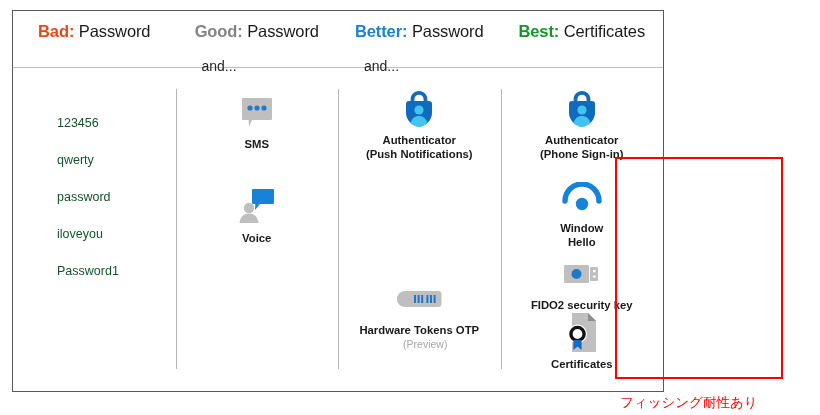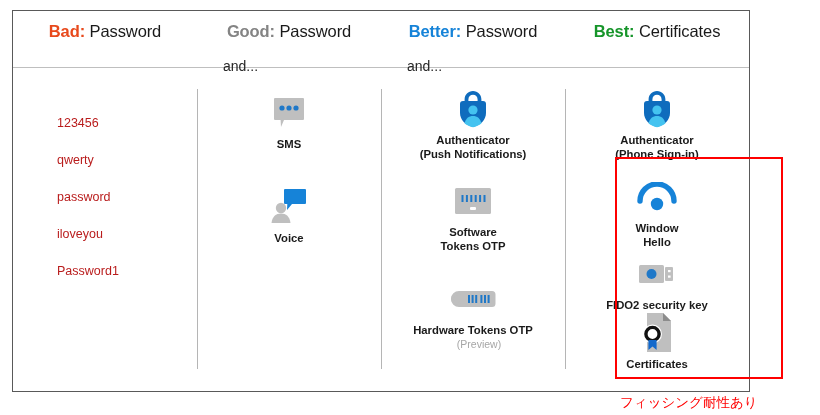--- a/index.html
+++ b/index.html
@@ -12,21 +12,21 @@
     height: 415px;
     font-family: "Liberation Sans", sans-serif;
     position: relative;
     overflow: hidden;
   }
 
   #frame {
     position: absolute;
     left: 12px;
     top: 10px;
-    width: 738px;
+    width: 652px;
     height: 382px;
     border: 1px solid #595959;
     box-sizing: border-box;
     background: #ffffff;
   }
 
   
   #header {
     position: absolute;
     left: 0;
@@ -89,21 +89,21 @@
   }
 
   
   .pwlist {
     position: absolute;
     left: 44px;
     top: 48px;
   }
   .pwitem {
     font-size: 12.5px;
-    color: #b91c1c;
+    color: #14532d;
     margin-bottom: 23px;
     white-space: nowrap;
   }
 
   
   .method {
     position: absolute;
     left: 0;
     right: 0;
     text-align: center;
@@ -227,36 +227,20 @@
             <path d="M18 2 C13.2 2 9.6 5.6 9.6 10.4 V14 H13.4 V10.4 C13.4 7.7 15.4 5.8 18 5.8 C20.6 5.8 22.6 7.7 22.6 10.4 V14 H26.4 V10.4 C26.4 5.6 22.8 2 18 2 Z" fill="#0F6CBD"></path>
             <path d="M8 12 H28 A3 3 0 0 1 31 15 V24 C31 31 25.5 36 18 38 C10.5 36 5 31 5 24 V15 A3 3 0 0 1 8 12 Z" fill="#0F6CBD"></path>
             <circle cx="18" cy="21" r="4.6" fill="#44C3F0"></circle>
             <path d="M9.6 34.5 C10.6 29.4 13.8 27 18 27 C22.2 27 25.4 29.4 26.4 34.5 C24 36.4 21.1 37.6 18 38.2 C14.9 37.6 12 36.4 9.6 34.5 Z" fill="#44C3F0"></path>
           </svg>
         </div>
         <div class="m-label">Authenticator
 (Push Notifications)</div>
       </div>
 
-      <div class="method" style="top:112px">
-        <div class="m-icon">
-          <svg width="48" height="34" viewBox="0 0 48 34">
-            <rect x="6" y="4" width="36" height="26" rx="1.5" fill="#BFBFBF"></rect>
-            <rect x="12.5" y="11" width="2" height="7" fill="#1F78C8"></rect>
-            <rect x="16.9" y="11" width="2" height="7" fill="#1F78C8"></rect>
-            <rect x="21.3" y="11" width="2" height="7" fill="#1F78C8"></rect>
-            <rect x="25.7" y="11" width="2" height="7" fill="#1F78C8"></rect>
-            <rect x="30.1" y="11" width="2" height="7" fill="#1F78C8"></rect>
-            <rect x="34.5" y="11" width="2" height="7" fill="#1F78C8"></rect>
-            <rect x="21" y="23" width="6" height="3" rx="1" fill="#ffffff"></rect>
-          </svg>
-        </div>
-        <div class="m-label">Software
-Tokens OTP</div>
-      </div>
 
       <div class="method" style="top:210px">
         <div class="m-icon">
           <svg width="58" height="30" viewBox="0 0 58 30">
             <path d="M15 7 H48 A3.5 3.5 0 0 1 51.5 10.5 V19.5 A3.5 3.5 0 0 1 48 23 H15 A8 8 0 0 1 15 7 Z" fill="#BFBFBF"></path>
             <circle cx="13" cy="15" r="4.6" fill="none" stroke="#BFBFBF" stroke-width="2.6"></circle>
             <rect x="24" y="11" width="2" height="8" fill="#1F78C8"></rect>
             <rect x="27.6" y="11" width="2" height="8" fill="#1F78C8"></rect>
             <rect x="31.2" y="11" width="2" height="8" fill="#1F78C8"></rect>
             <rect x="36.4" y="11" width="2" height="8" fill="#1F78C8"></rect>

